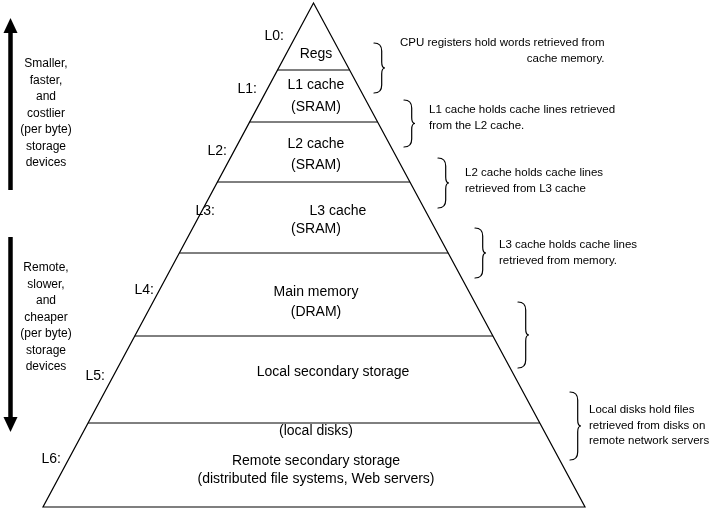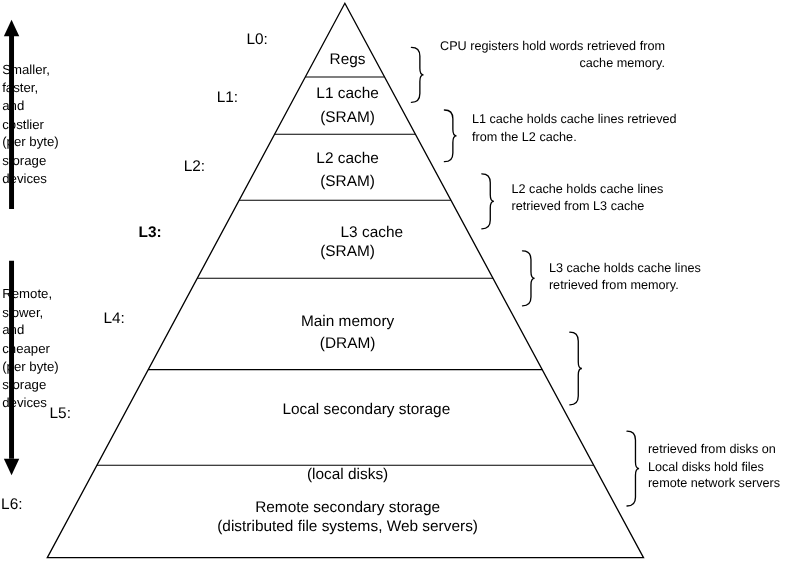--- a/index.html
+++ b/index.html
@@ -2,32 +2,32 @@
 <html><head>
 <meta charset="utf-8">
 <style>
   html,body{margin:0;padding:0;background:#ffffff;}
   #stage{
     position:relative;width:716px;height:517px;background:#ffffff;overflow:hidden;
     font-family:"Liberation Sans",sans-serif;color:#000;
   }
   #geo{position:absolute;left:0;top:0;width:716px;height:517px;}
   .lvl-id{
-    position:absolute;width:60px;text-align:left;font-size:14px;line-height:16px;
+    position:absolute;width:60px;text-align:right;font-size:14px;line-height:16px;
     white-space:nowrap;
   }
   .lvl-text{
     position:absolute;left:316px;transform:translateX(-50%);font-size:14px;
     line-height:17px;white-space:nowrap;text-align:center;
   }
   .ann{
     position:absolute;font-size:11.5px;line-height:15.5px;white-space:nowrap;
   }
   .side-label{
-    position:absolute;left:2px;width:88px;text-align:left;font-size:12px;
+    position:absolute;left:2px;width:88px;text-align:center;font-size:12px;
     line-height:16.5px;
   }
 </style>
 </head>
 <body>
 
 <div id="stage">
 
   <svg id="geo" viewBox="0 0 716 517">
 
@@ -71,21 +71,21 @@
     <div>and</div>
     <div>cheaper</div>
     <div>(per byte)</div>
     <div>storage</div>
     <div>devices</div>
   </div>
 
   <div class="lvl-id" style="left:224px;top:27px;">L0:</div>
   <div class="lvl-id" style="left:197px;top:80px;">L1:</div>
   <div class="lvl-id" style="left:167px;top:142px;">L2:</div>
-  <div class="lvl-id" style="left:126px;top:202px;font-weight:bold;">L3:</div>
+  <div class="lvl-id" style="left:155px;top:202px;">L3:</div>
   <div class="lvl-id" style="left:94px;top:281px;">L4:</div>
   <div class="lvl-id" style="left:45px;top:367px;">L5:</div>
   <div class="lvl-id" style="left:1px;top:450px;">L6:</div>
 
   <div class="lvl-text" style="top:45px;">Regs</div>
 
   <div class="lvl-text" style="top:76px;">L1 cache</div>
   <div class="lvl-text" style="top:98px;">(SRAM)</div>
 
   <div class="lvl-text" style="top:135px;">L2 cache</div>
@@ -113,18 +113,18 @@
   </div>
   <div class="ann" style="left:465px;top:165px;">
     <div>L2 cache holds cache lines</div>
     <div>retrieved from L3 cache</div>
   </div>
   <div class="ann" style="left:499px;top:237px;">
     <div>L3 cache holds cache lines</div>
     <div>retrieved from memory.</div>
   </div>
   <div class="ann" style="left:589px;top:402px;">
+    <div>Local disks hold files</div>
     <div>retrieved from disks on</div>
-    <div>Local disks hold files</div>
     <div>remote network servers</div>
   </div>
 
 </div>
 
 </body></html>

